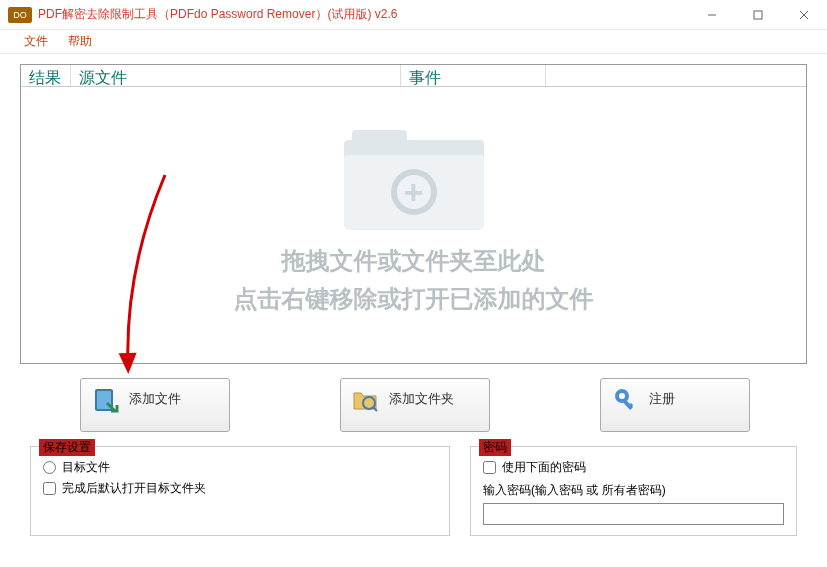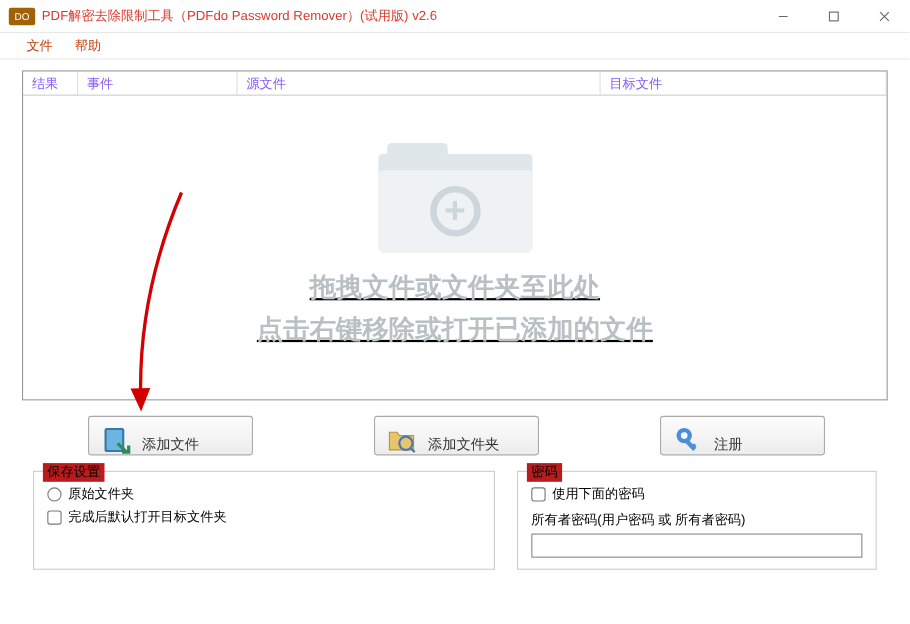--- a/index.html
+++ b/index.html
@@ -11,39 +11,39 @@
 .titlebar .win-controls { display: flex; }
 .titlebar .win-btn { width: 46px; height: 30px; display: flex; align-items: center; justify-content: center; color: #888; font-size: 11px; }
 
 .menubar { height: 24px; background: #fff; display: flex; align-items: center; padding-left: 14px; border-bottom: 1px solid #e8e8e8; }
 .menubar .menu-item { padding: 3px 10px; font-size: 12px; color: #c2410c; }
 
 .content { padding: 10px 20px; }
 
 .file-panel { border: 1px solid #999; height: 300px; position: relative; background: #fff; }
 .file-header { display: flex; height: 22px; border-bottom: 1px solid #ccc; }
-.file-header .col { padding: 3px 8px; font-size: 12px; color: #8b5cf6; border-right: 1px solid #ddd; }
+.file-header .col { padding: 3px 8px; font-size: 16px; color: #0f766e; border-right: 1px solid #ddd; }
 .col-result { width: 50px; }
 .col-event { width: 145px; }
 .col-source { width: 330px; }
 .col-target { flex: 1; border-right: none; }
 
-.drop-zone { position: absolute; top: 22px; left: 0; right: 0; bottom: 0; display: flex; flex-direction: column; align-items: center; justify-content: center; text-decoration: underline; }
+.drop-zone { position: absolute; top: 22px; left: 0; right: 0; bottom: 0; display: flex; flex-direction: column; align-items: center; justify-content: center; }
 .folder-icon { width: 140px; height: 100px; position: relative; margin-bottom: 15px; }
 .folder-back { position: absolute; width: 140px; height: 90px; bottom: 0; background: #e0e7ea; border-radius: 4px 4px 6px 6px; }
 .folder-tab { position: absolute; width: 55px; height: 18px; top: 0; left: 8px; background: #e0e7ea; border-radius: 4px 4px 0 0; }
 .folder-front { position: absolute; width: 140px; height: 75px; bottom: 0; background: #eef2f4; border-radius: 4px 4px 6px 6px; display: flex; align-items: center; justify-content: center; }
 .plus-circle { width: 46px; height: 46px; border: 6px solid #cdd6da; border-radius: 50%; display: flex; align-items: center; justify-content: center; }
 .plus-circle::before { content: "+"; color: #cdd6da; font-size: 34px; font-weight: bold; line-height: 1; }
 .drop-text { color: #b8c0c4; font-size: 24px; font-weight: bold; margin-bottom: 6px; }
 
 .arrow { position: absolute; top: 170px; left: 110px; pointer-events: none; z-index: 10; }
 
 .button-row { display: flex; gap: 110px; padding: 14px 60px 14px 60px; align-items: center; }
-.big-btn { display: flex; align-items: flex-end; border: 1px solid #aaa; background: linear-gradient(#fdfdfd, #ececec); padding: 6px 20px 0 10px; border-radius: 3px; min-width: 150px; }
+.big-btn { display: flex; align-items: center; border: 1px solid #aaa; background: linear-gradient(#fdfdfd, #ececec); padding: 6px 20px 18px 10px; border-radius: 3px; min-width: 150px; }
 .big-btn .btn-icon { width: 28px; height: 28px; margin-right: 10px; display: flex; align-items: center; justify-content: center; }
 .big-btn .btn-label { font-size: 13px; color: #333; }
 
 .bottom-row { display: flex; gap: 20px; padding: 0 10px; }
 .fieldset { border: 1px solid #ccc; padding: 8px 12px 10px 12px; position: relative; }
 .fieldset .legend { position: absolute; top: -8px; left: 8px; background: #b91c1c; padding: 0 4px; font-size: 12px; }
 .save-fieldset { flex: 0 0 420px; }
 .pwd-fieldset { flex: 1; }
 
 .radio-row, .check-row { display: flex; align-items: center; margin: 4px 0; font-size: 12px; }
@@ -87,23 +87,22 @@
 <div class="menubar">
   <div class="menu-item">文件</div>
   <div class="menu-item">帮助</div>
 </div>
 
 <div class="content">
 
   <div class="file-panel">
     <div class="file-header">
       <div class="col col-result">结果</div>
+      <div class="col col-source">源文件</div>
       <div class="col col-event">事件</div>
-      <div class="col col-source">源文件</div>
-      <div class="col col-target">目标文件</div>
     </div>
     <div class="drop-zone">
       <div class="folder-icon">
         <div class="folder-tab"></div>
         <div class="folder-back"></div>
         <div class="folder-front">
             <div class="plus-circle"></div>
           </div>
       </div>
       <div class="drop-text">拖拽文件或文件夹至此处</div>
@@ -153,34 +152,34 @@
       </div>
       <span class="btn-label">注册</span>
     </div>
   </div>
 
   <div class="bottom-row">
     <div class="fieldset save-fieldset">
       <div class="legend">保存设置</div>
       <label class="radio-row">
         <input type="radio" name="savetarget" style="">
-        <span>原始文件夹</span>
+        <span>目标文件</span>
       </label>
       <label class="check-row">
         <input type="checkbox" style="">
         <span>完成后默认打开目标文件夹</span>
       </label>
     </div>
 
     <div class="fieldset pwd-fieldset">
       <div class="legend">密码</div>
       <label class="check-row">
         <input type="checkbox" style="">
         <span>使用下面的密码</span>
       </label>
       <div class="pwd-field">
-        <span class="pwd-label">所有者密码(用户密码 或 所有者密码)</span>
+        <span class="pwd-label">输入密码(输入密码 或 所有者密码)</span>
         <input class="pwd-input" type="text" style="">
       </div>
     </div>
   </div>
 
 </div>
 
 </body></html>

